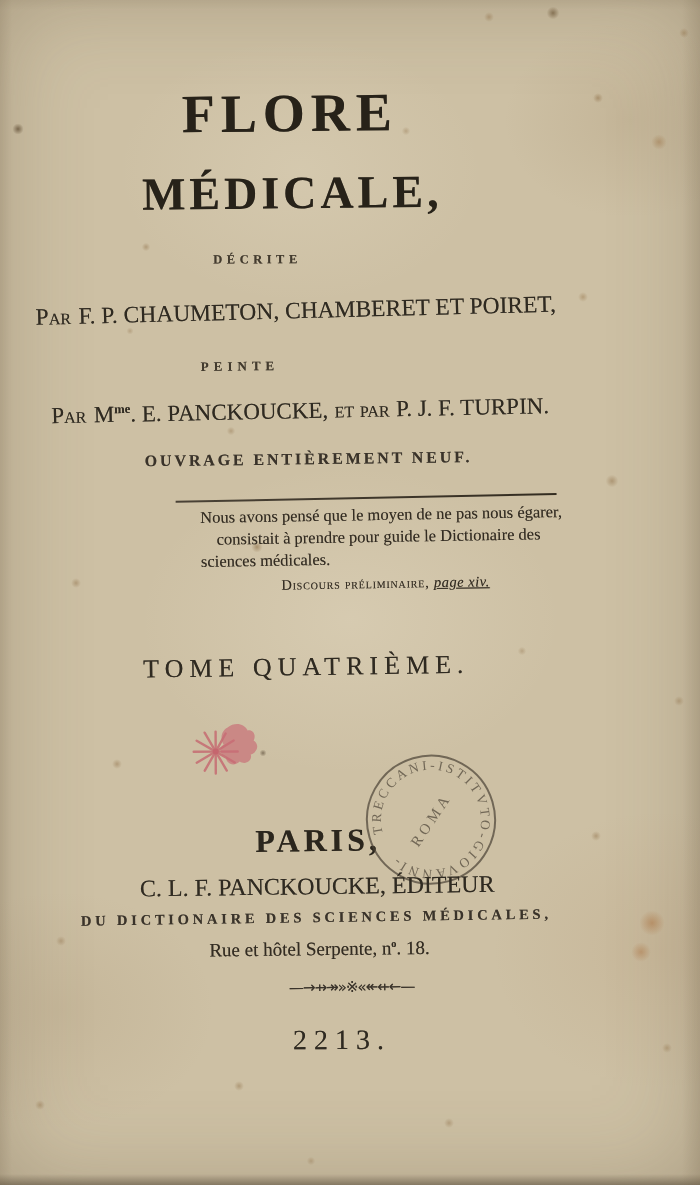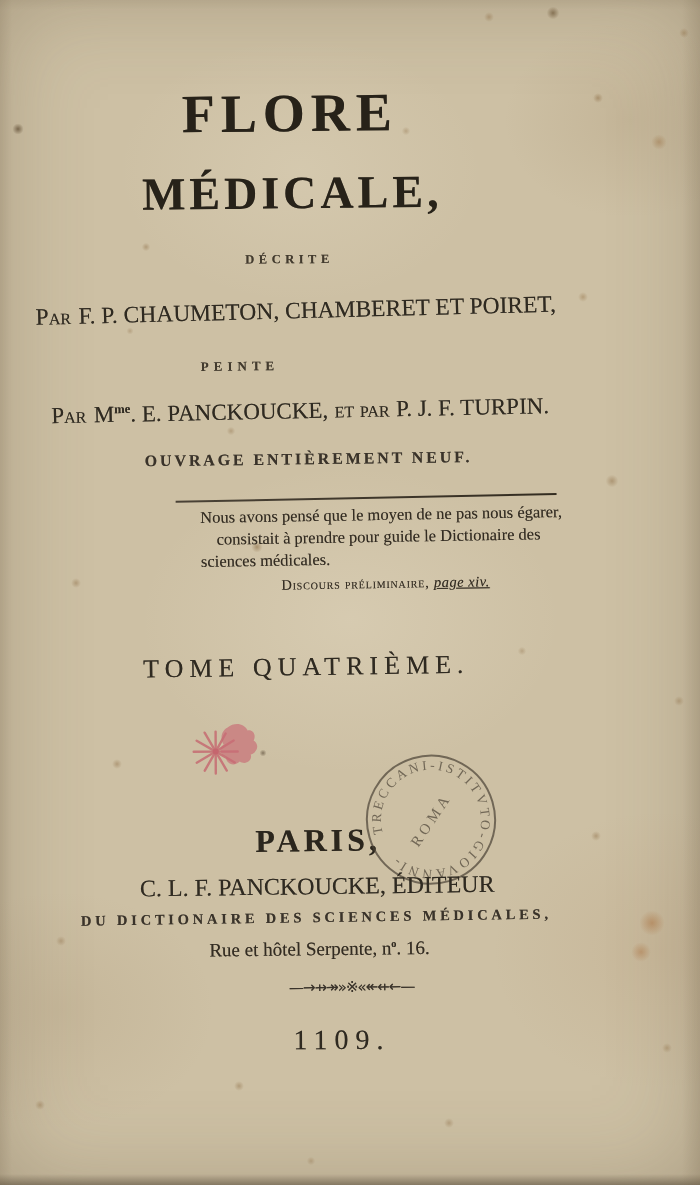--- a/index.html
+++ b/index.html
@@ -49,21 +49,21 @@
       radial-gradient(6px 6px at 311px 1161px, rgba(147,117,78,.40), transparent 70%),
       radial-gradient(5px 5px at 130px 331px, rgba(147,117,78,.40), transparent 70%),
       radial-gradient(7px 7px at 667px 1048px, rgba(147,117,78,.45), transparent 70%),
       radial-gradient(7px 7px at 40px 1105px, rgba(141,111,71,.45), transparent 70%),
       radial-gradient(5px 5px at 263px 753px, rgba(80,65,45,.6), transparent 70%);
   }
   .page{position:absolute;inset:0;transform:rotate(-0.25deg);color:#332c22;}
   .line{position:absolute;white-space:nowrap;text-shadow:0 0 .6px rgba(47,42,34,.55);}
   .l-title1{top:82px;left:292px;font-size:54px;font-weight:bold;letter-spacing:6px;color:#272219;transform:translateX(-50%) rotate(-0.3deg);}
   .l-title2{top:166px;left:294px;font-size:46px;font-weight:bold;letter-spacing:4px;color:#272219;transform:translateX(-50%) rotate(-0.3deg);}
-  .l-decrite{top:252px;left:259px;font-size:12.5px;font-weight:bold;letter-spacing:4.5px;color:#433b2e;transform:translateX(-50%);margin-left:32px;}
+  .l-decrite{top:252px;left:259px;font-size:12.5px;font-weight:bold;letter-spacing:4.5px;color:#433b2e;transform:translateX(-50%);}
   .l-authors{top:297px;left:297px;font-size:23.5px;color:#2f2a21;transform:translateX(-50%) rotate(-1.2deg);}
   .l-peinte{top:358px;left:241px;font-size:13px;font-weight:bold;letter-spacing:5px;color:#433b2e;transform:translateX(-50%) rotate(-0.5deg);}
   .l-illustr{top:398px;left:301px;font-size:23px;color:#2f2a21;transform:translateX(-50%) rotate(-0.9deg);}
   .l-subtitle{top:450px;left:309px;font-size:16px;font-weight:bold;letter-spacing:.18em;color:#3a332a;transform:translateX(-50%) rotate(-0.5deg);}
   .rule{position:absolute;top:497px;left:176px;width:381px;height:2.4px;background:linear-gradient(to right,#4a4236,#332c20);transform:rotate(-0.9deg);}
   .epigraph{position:absolute;top:504px;left:201px;width:380px;font-size:16.5px;line-height:22px;color:#332c22;transform:rotate(-0.7deg);text-shadow:0 0 .6px rgba(47,42,34,.5);}
   .epigraph .indent{text-indent:16px;}
   .epi-src{margin-top:2px;margin-left:80px;font-size:14.5px;letter-spacing:.8px;}
   .sc{font-variant:small-caps;}
   .it{font-style:italic;letter-spacing:.5px;text-decoration:underline;}
@@ -151,20 +151,20 @@
         <textPath href="#stamp-ring-path">TRECCANI-ISTITVTO-GIOVANNI-</textPath>
       </text>
       <text x="86" y="87" text-anchor="middle" font-size="15" letter-spacing="4" transform="rotate(-40 86 82)">ROMA</text>
     </g>
   </svg>
 
   <div class="line l-publisher">C. L. F. PANCKOUCKE, ÉDITEUR</div>
   <div class="line l-pubrole">DU DICTIONAIRE DES SCIENCES MÉDICALES,</div>
 
   <div class="line l-address">
-    <span>Rue et hôtel Serpente, n</span><span class="sup">o</span><span>. 16.</span>
+    <span>Rue et hôtel Serpente, n</span><span class="sup">o</span><span>. 18.</span>
   </div>
 
   <div class="line l-ornament">—→⇸↠»※«↞⇷←—</div>
 
-  <div class="line l-year">1109.</div>
+  <div class="line l-year">2213.</div>
 
 </div>
 
 </body></html>

